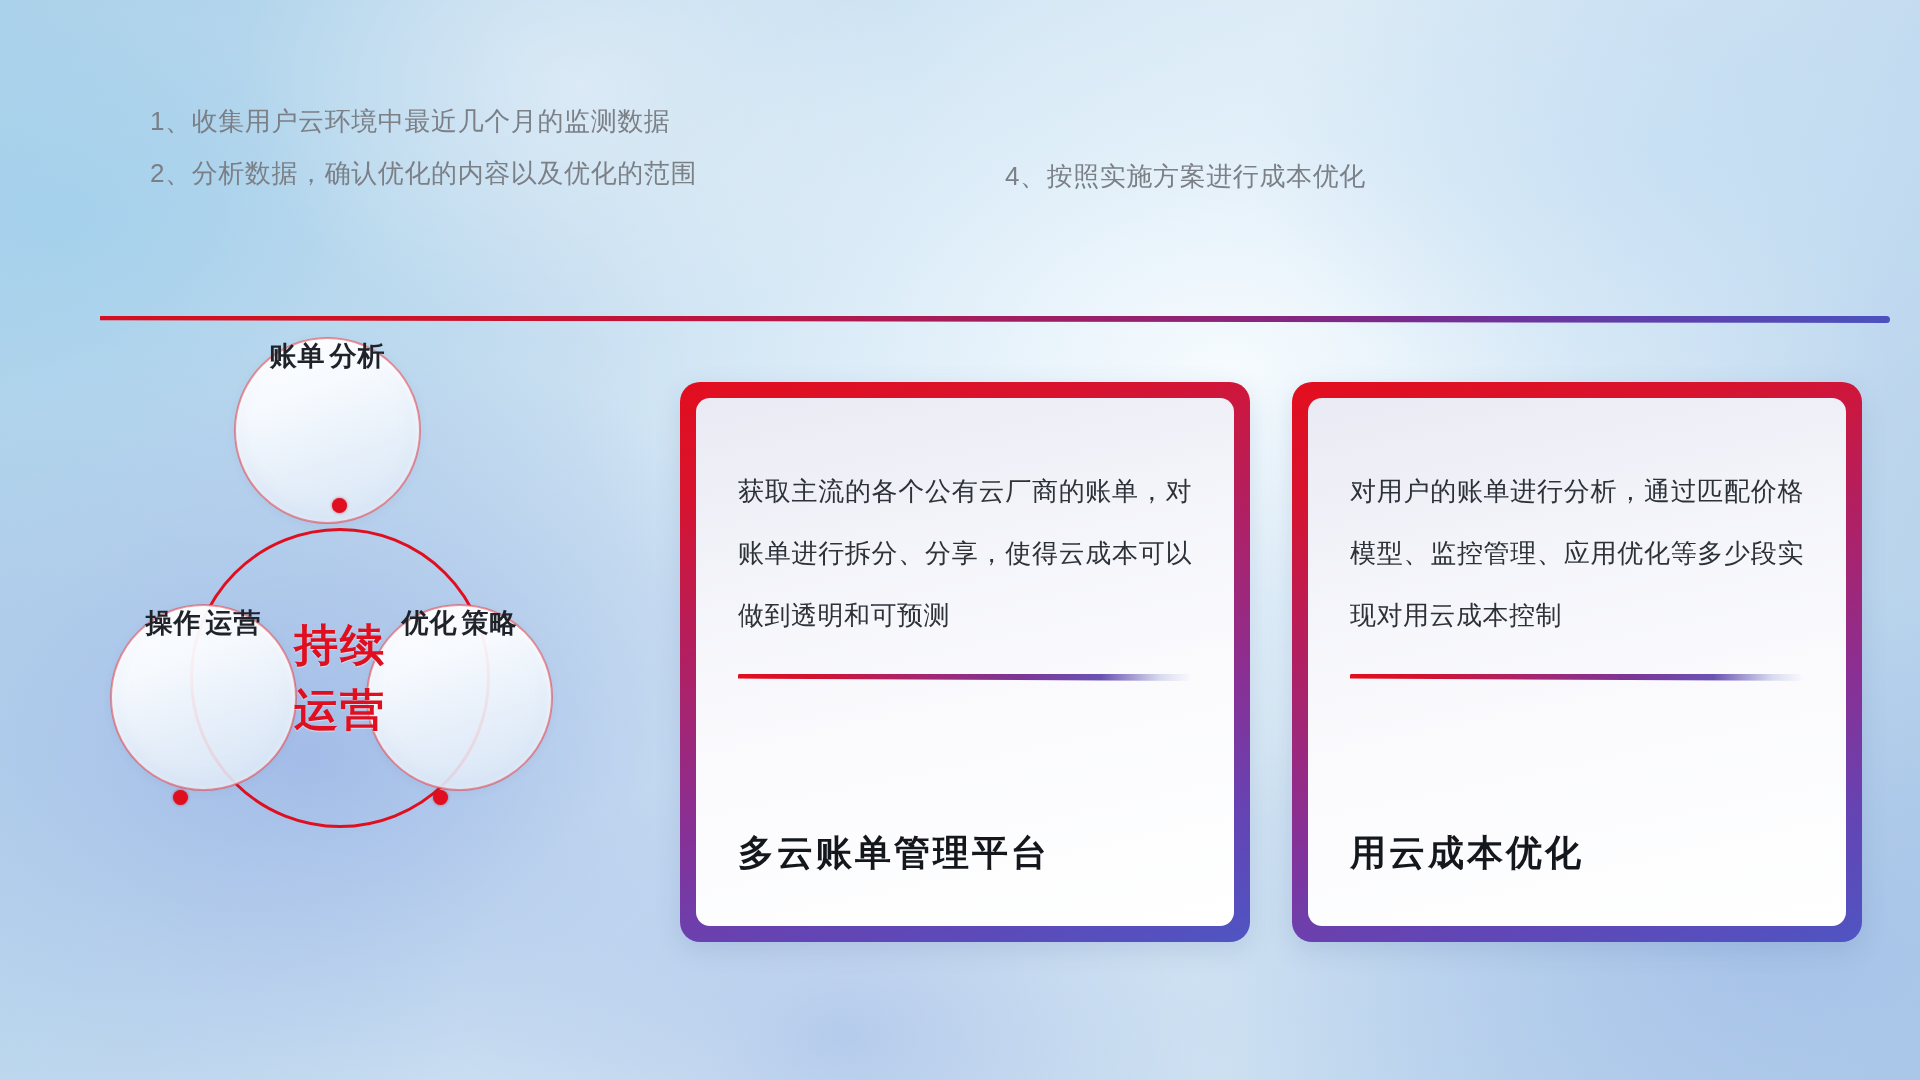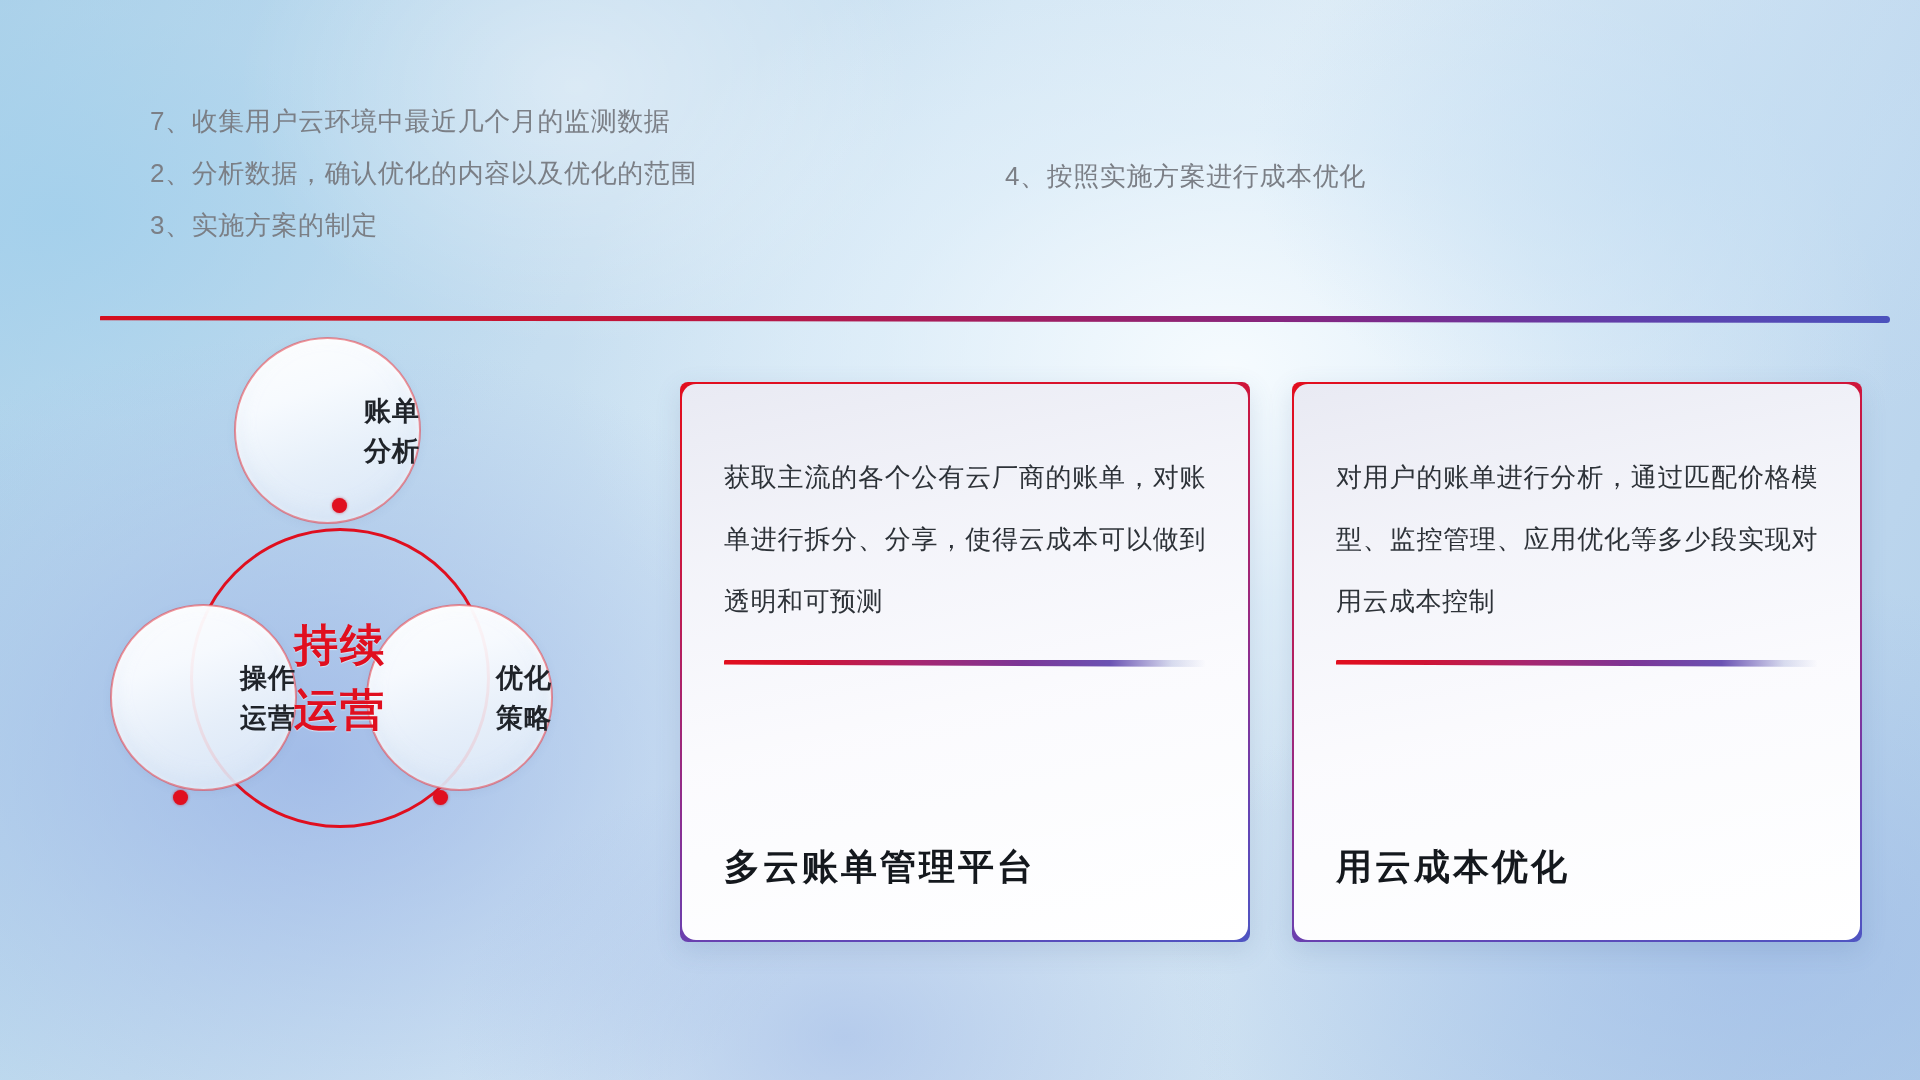--- a/index.html
+++ b/index.html
@@ -105,22 +105,22 @@
     border-radius:50%;
     border:2px solid rgba(230,60,70,0.55);
     pointer-events:none;
   }
   .bubble-top    { left:140px; top:-12px;  width:185px; height:185px; }
   .bubble-left   { left:16px;   top:255px;  width:185px; height:185px;font-family:Liberation Serif, serif; }
   .bubble-right  { left:272px; top:255px;  width:185px; height:185px; }
 
   .bubble-label {
     position:absolute; inset:0;
-    display:flex; flex-direction:column;
-    align-items:flex-end; justify-content:center;
+    display:flex; flex-direction:row;
+    align-items:flex-start; justify-content:center;
     gap:4px;
     font-size:27px; font-weight:bold; color:#1f2329;
     letter-spacing:1px;
     z-index:4;
   }
 
   #center-label {
     position:absolute;
     left:95px; top:178px; width:300px; height:300px;
     display:flex; flex-direction:column;
@@ -144,22 +144,22 @@
   }
   .dot-top   { left:237px; top:148px; }
   .dot-left  { left:78px;  top:440px; }
   .dot-right { left:338px; top:440px; }
 
   
   .card {
     position:absolute;
     top:382px;
     width:570px; height:560px;
-    border-radius:8px;
-    padding:2px;
+    border-radius:20px;
+    padding:16px;
     background:linear-gradient(165deg,
       #e20e1e 0%, #d8132e 16%, #b02064 40%,
       #8a2f93 62%, #6444b4 82%, #4f55c2 100%);
     box-shadow:0 8px 26px rgba(70,100,150,0.16);
   }
   .card-inner {
     width:100%; height:100%;
     border-radius:14px;
     background:linear-gradient(168deg,
       rgba(233,241,250,0.97) 0%,
@@ -208,23 +208,22 @@
   <div class="bg-layer bg-glow-3"></div>
   <div class="bg-layer bg-glow-1"></div>
   <div class="bg-layer bg-glow-5"></div>
   <div class="bg-layer bg-glow-2"></div>
   <div class="bg-layer bg-glow-4"></div>
   <div class="bg-layer bg-glow-6"></div>
   <div class="bg-layer bg-glow-7"></div>
 </div>
 
 <div id="steps-left">
-  <div class="step-line">7、收集用户云环境中最近几个月的监测数据</div>
+  <div class="step-line">1、收集用户云环境中最近几个月的监测数据</div>
   <div class="step-line">2、分析数据，确认优化的内容以及优化的范围</div>
-  <div class="step-line">3、实施方案的制定</div>
 </div>
 
 <div id="steps-right">
   <div class="step-line">4、按照实施方案进行成本优化</div>
 </div>
 
 <div id="divider"></div>
 
 <div id="venn">
 

